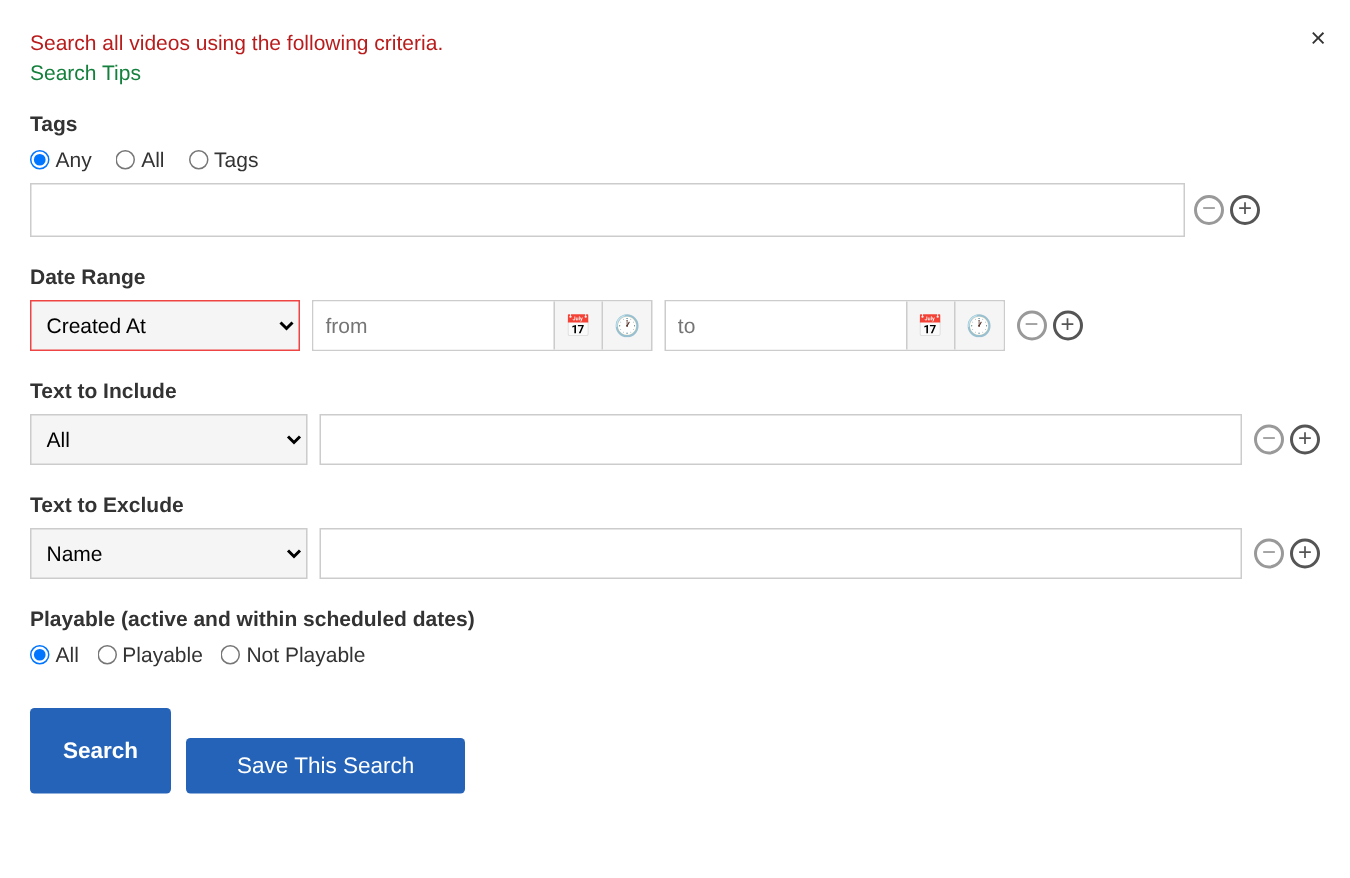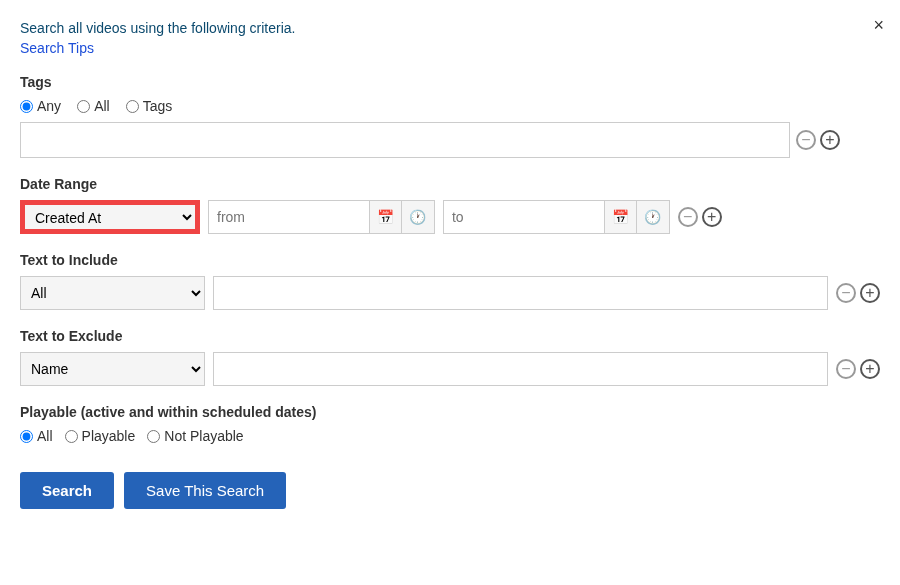--- a/index.html
+++ b/index.html
@@ -22,25 +22,25 @@
       right: 16px;
       background: none;
       border: none;
       font-size: 18px;
       cursor: pointer;
       color: #333;
       line-height: 1;
     }
     .intro-text {
       font-size: 14px;
-      color: #0c4a6e;
+      color: #b91c1c;
       margin-bottom: 4px;
     }
     .search-tips-link {
-      color: #1d4ed8;
+      color: #15803d;
       text-decoration: none;
       font-size: 14px;
       cursor: pointer;
       text-align: center;
     }
     .section {
       margin-top: 18px;
     }
     .section-label {
       font-weight: bold;
@@ -80,21 +80,21 @@
       gap: 4px;
     }
     
     .date-range-row {
       display: flex;
       align-items: center;
       gap: 8px;
     }
     .date-select {
       height: 34px;
-      border: 5px solid #ef4444;
+      border: 1px solid #ef4444;
       padding: 4px 6px;
       font-size: 14px;
       background: #f5f5f5;
       width: 180px;
       appearance: auto;
     }
     .date-input-group {
       display: flex;
       align-items: flex-end;
       border: 1px solid #ccc;
@@ -160,24 +160,25 @@
       padding: 10px 22px;
       font-size: 15px;
       cursor: pointer;
       border-radius: 3px;
       font-weight: bold;
     }
     .btn-save {
       background: #2563b8;
       color: #fff;
       border: none;
-      padding: 10px 22px;
+      padding: 10px 34px;
       font-size: 15px;
       cursor: pointer;
       border-radius: 3px;
+      margin-top: 20px;
     }
     
     .icon-circle {
       display: inline-block;
       width: 20px;
       height: 20px;
       border-radius: 50%;
       border: 2px solid #999;
       text-align: center;
       line-height: 16px;

